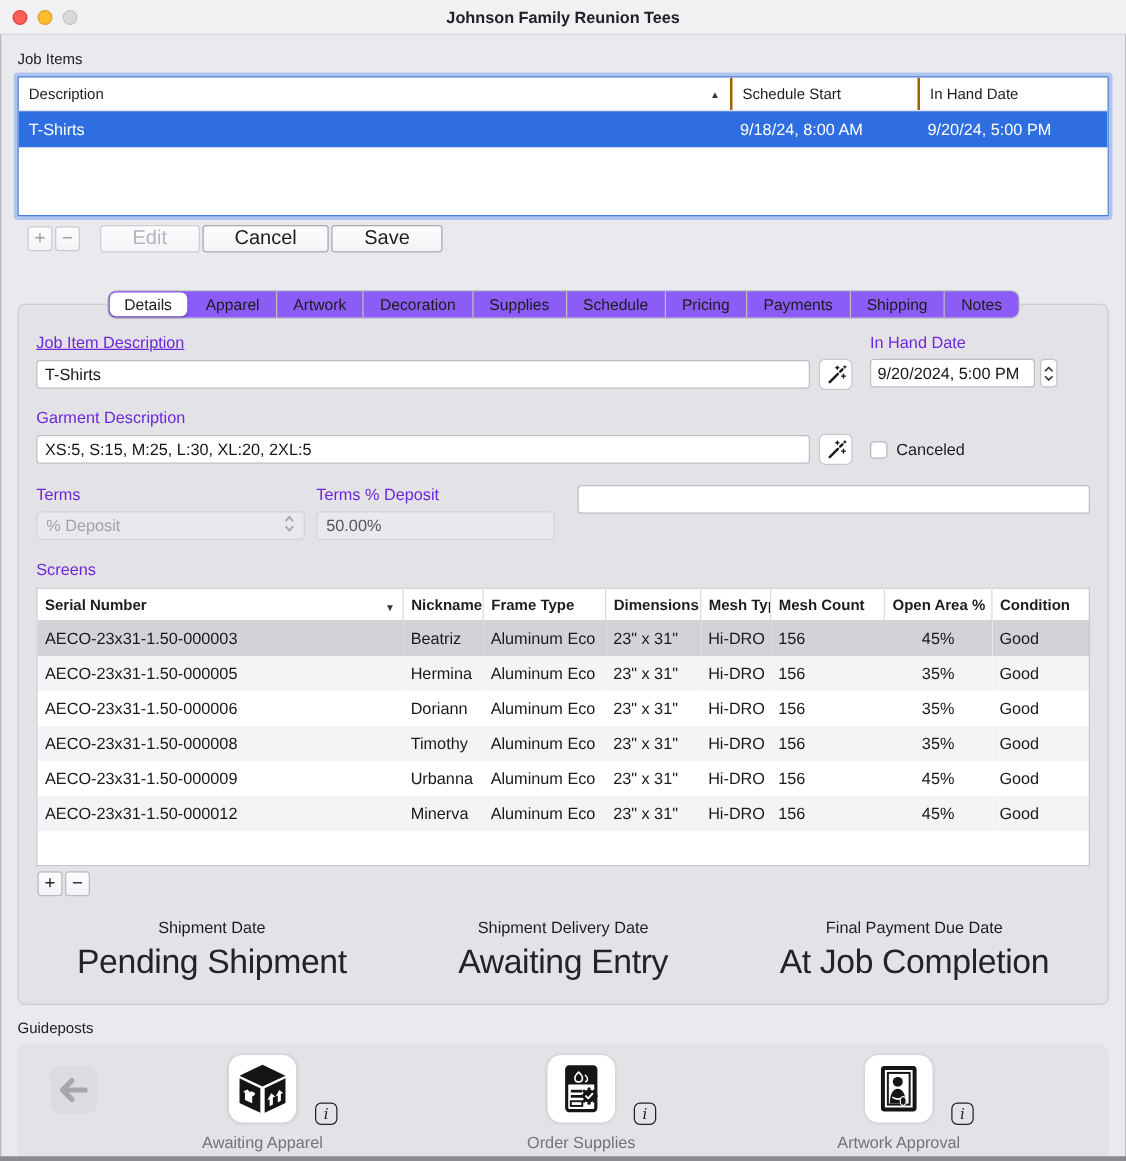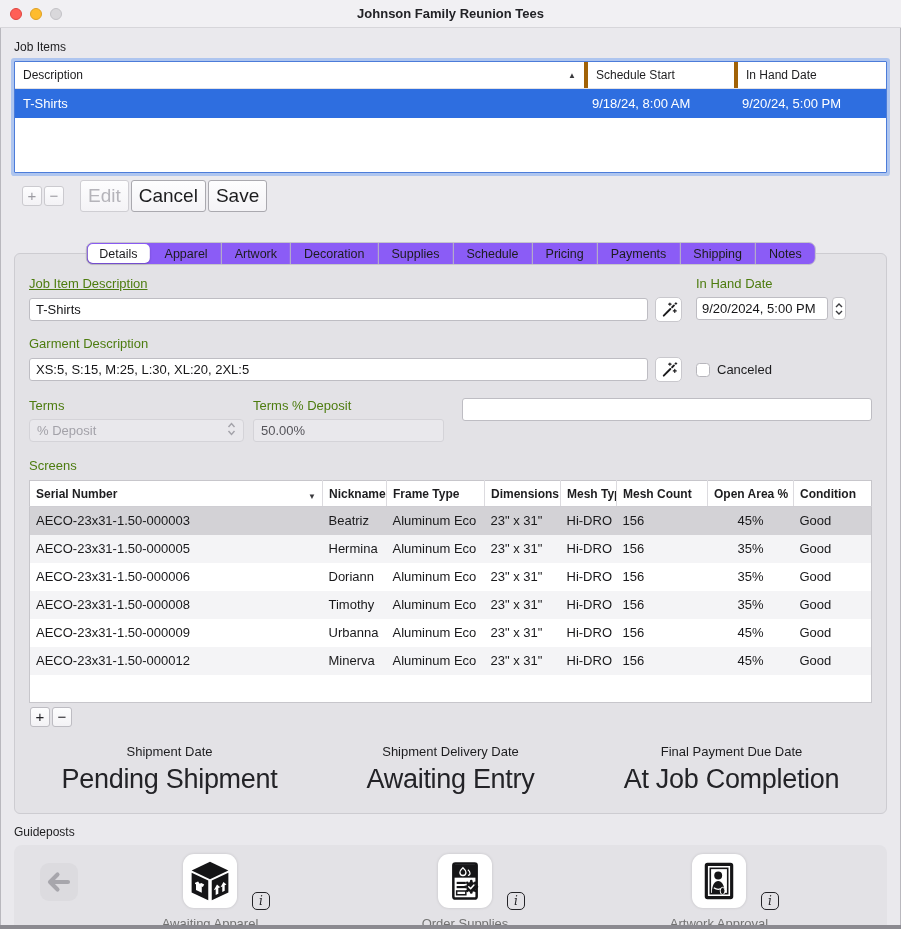--- a/index.html
+++ b/index.html
@@ -16,52 +16,52 @@
   .title { font-size:13px; font-weight:bold; color:#222226; }
 
   .content { padding:0 14px; }
   .section-label { font-size:12px; color:#1d1d1f; margin-top:12px; margin-bottom:7px; }
 
   
   .job-table { background:#fff; border:1px solid #4c7cd9; box-shadow:0 0 0 3px #aec5ef; border-radius:1px;
                height:112px; display:flex; flex-direction:column; overflow:hidden; }
   .jt-header { display:flex; height:27px; border-bottom:1px solid #e2e1e5; align-items:stretch; flex:none; }
   .jt-header .cell { font-size:12px; font-weight:normal; color:#1d1d1f; display:flex; align-items:center; padding:0 8px; }
-  .jt-header .cell + .cell { border-left:4px solid #a16207; }
+  .jt-header .cell + .cell { border-left:2px solid #a16207; }
   .jt-row { display:flex; height:29px; background:#2e6ee0; color:#fff; font-size:13px; align-items:stretch; flex:none; }
   .jt-row .cell { display:flex; align-items:center; padding:0 8px; }
   .col-desc { flex:1; min-width:0; }
   .col-sched { width:150px; flex:none; }
   .col-inhand { width:152px; flex:none; }
   .sort-arrow { margin-left:auto; font-size:8px; color:#39393d; }
   .jt-filler { flex:1; background:#fff; }
 
   
   .btn-row { display:flex; margin-top:7px; margin-left:8px; align-items:center; }
   .sq-btn { width:20px; height:20px; border:1px solid #cbcacf; border-radius:3px;
             background:linear-gradient(#fdfdfe,#f3f2f5); font-size:15px; line-height:17px; text-align:center;
             color:#9b9aa1; margin-right:2px; }
-  .txt-btn { height:32px; padding:0 7px; border:1px solid #aaa9af; border-radius:3px;
-             background:linear-gradient(#fdfdfe,#f4f3f6); font-size:19px; color:#1d1d1f;
+  .txt-btn { height:22px; padding:0 25px; border:1px solid #aaa9af; border-radius:3px;
+             background:linear-gradient(#fdfdfe,#f4f3f6); font-size:16px; color:#1d1d1f;
              display:flex; align-items:center; margin-right:2px; }
   .txt-btn.disabled { color:#b5b4ba; border-color:#cfced3; }
   .btn-gap { width:14px; }
 
   
   .tab-section { position:relative; margin-top:41px; }
   .tab-bar { position:absolute; top:-11px; left:50%; transform:translateX(-50%);
              display:flex; background:#8b5cf6; border:1px solid #c6c5ca; border-radius:7px; height:23px; z-index:2; }
   .tab { font-size:12.5px; color:#1c1c1e; padding:0 13px; display:flex; align-items:center; white-space:nowrap; }
   .tab + .tab { border-left:1px solid #bcbbc1; }
   .tab.active { background:#fff; border-radius:5px; margin:1px; padding:0 12px;
                 box-shadow:0 1px 2px rgba(0,0,0,.22); border-left:none; }
   .tab.active + .tab { border-left-color:transparent; }
   .group-box { background:#e3e2e6; border:1px solid #cdccd1; border-radius:6px; padding:22px 14px 18px 14px; }
 
-  .field-label { font-size:13px; color:#4d7c0f; margin-bottom:6px; }
+  .field-label { font-size:13px; color:#6d28d9; margin-bottom:6px; }
   .field-label.link { text-decoration:underline; }
   .form-row { display:flex; }
   .left-col { flex:1; min-width:0; }
   .right-col { width:176px; flex:none; margin-left:14px; }
   .input-line { display:flex; align-items:center; }
   input.text-field, .text-field { height:23px; background:#fff; border:1px solid #bebdc3; border-radius:3px;
         font-size:13px; color:#161618; padding:0 6px; width:100%;
         font-family:"Liberation Sans","DejaVu Sans",sans-serif; }
   .wand-btn { width:27px; height:25px; margin-left:7px; background:#fff; border:1px solid #c9c8cd; border-radius:5px;
               display:flex; align-items:center; justify-content:center; flex:none; }

